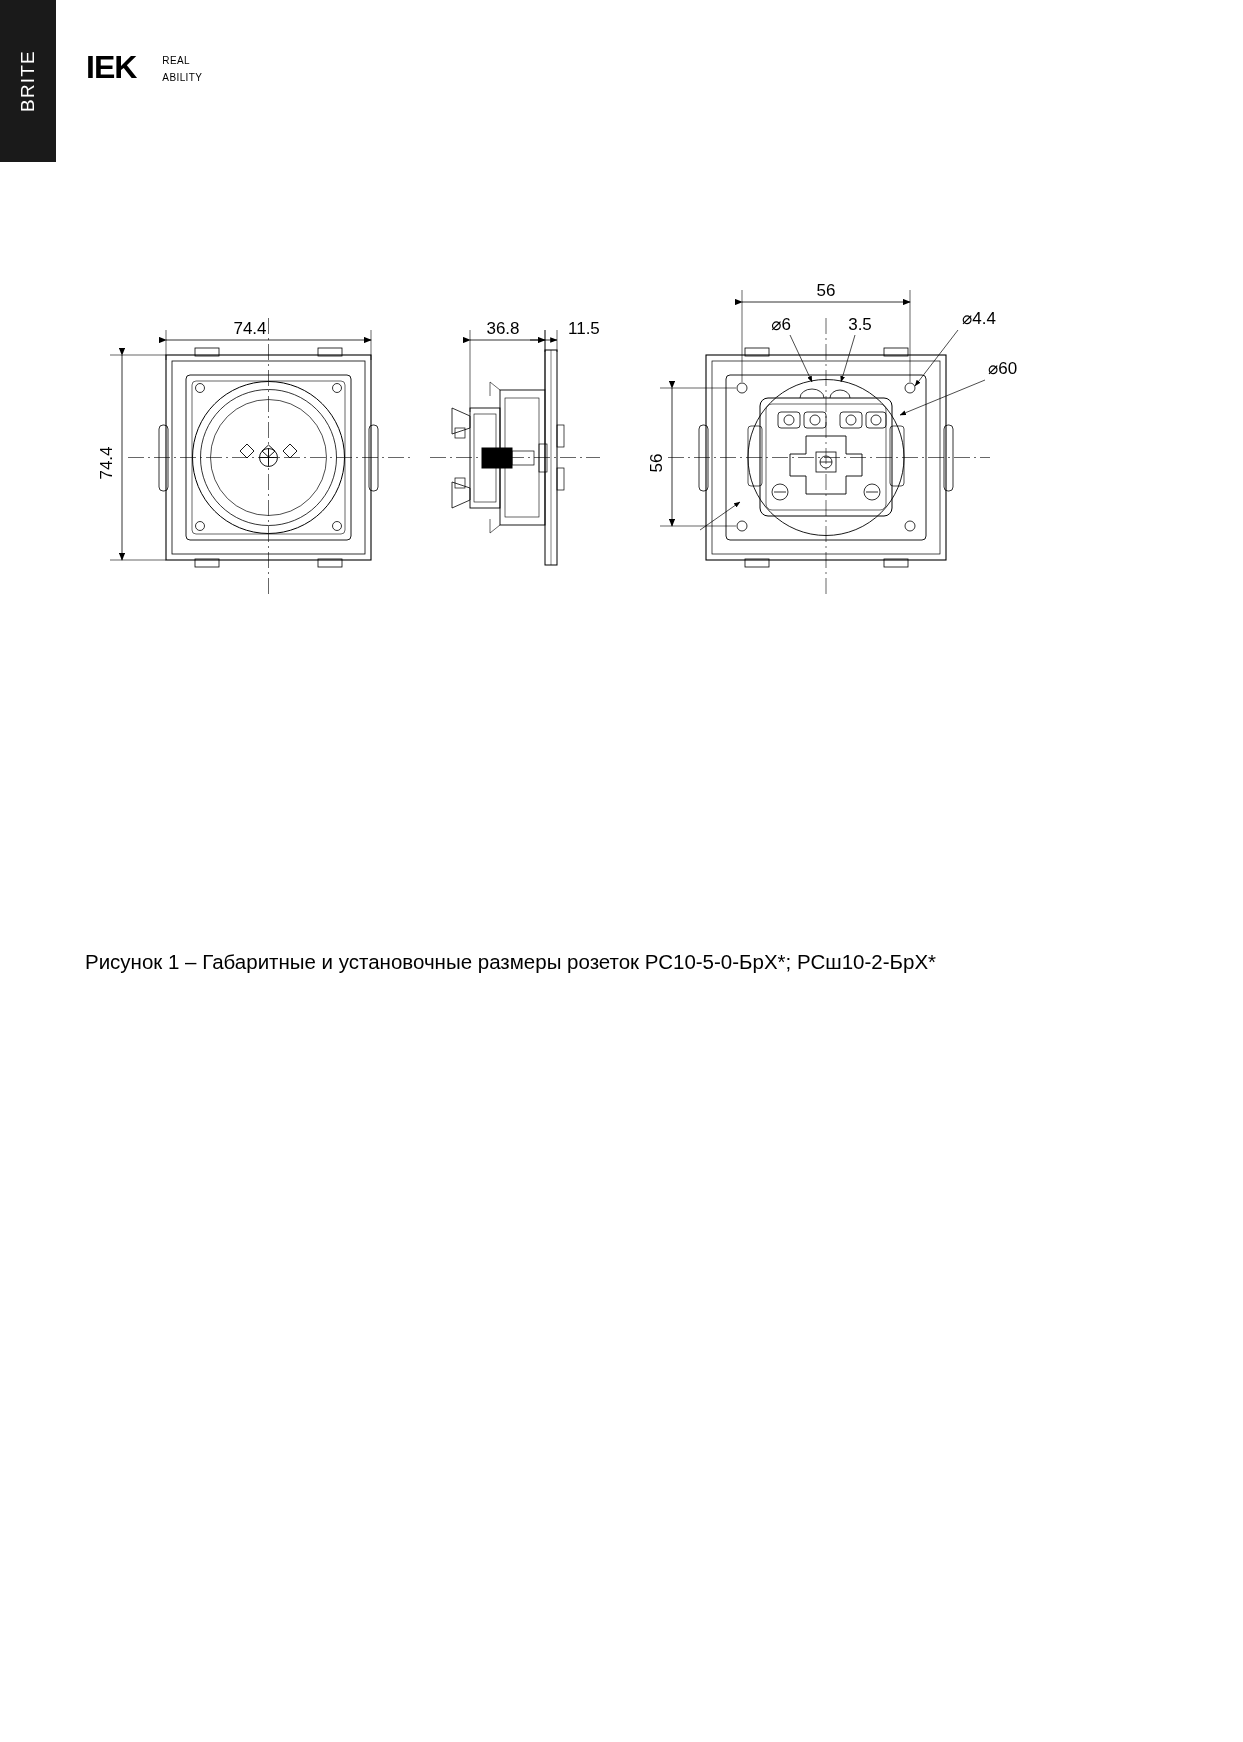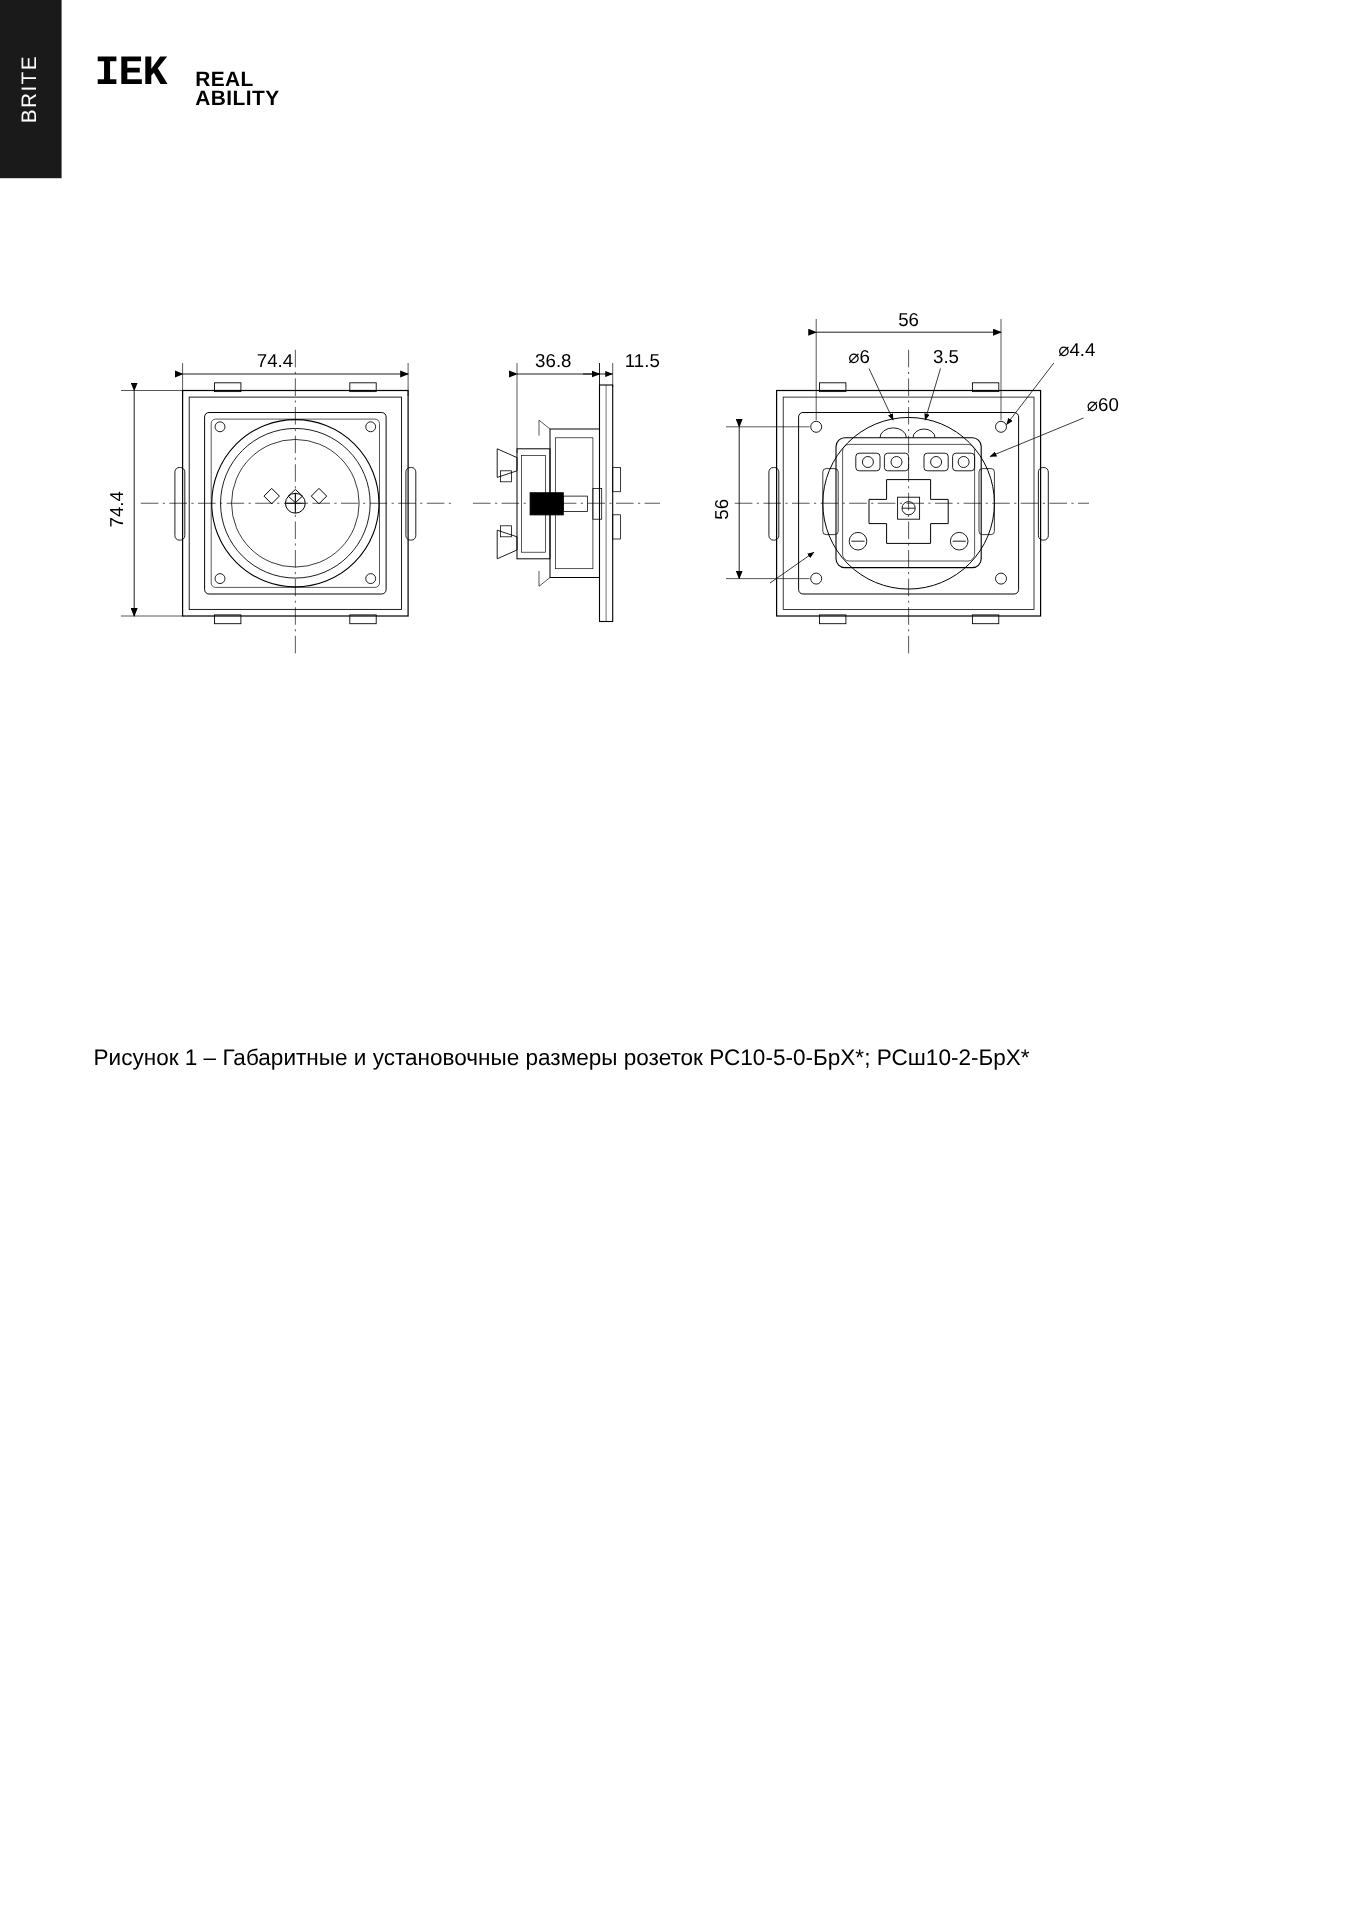--- a/index.html
+++ b/index.html
@@ -44,31 +44,31 @@
     align-items: center;
     justify-content: center;
   }
   .logo-wrap {
     position: absolute;
     left: 86px; top: 44px;
     display: flex;
     align-items: flex-start;
   }
   .logo-mark {
-    font-size: 38px;
+    font-size: 32px;
     font-weight: 700;
     letter-spacing: -1px;
     line-height: 46px;
-    font-family: Liberation Mono, monospace;
+    font-family: Liberation Sans, sans-serif;
   }
   .logo-tagline {
     margin-left: 26px;
-    margin-top: 20px;
-    font-size: 19px;
-    font-weight: 700;
+    margin-top: 8px;
+    font-size: 10px;
+    font-weight: 400;
     line-height: 17px;
     letter-spacing: 0.4px;
   }
 
   
   .drawing {
     position: absolute;
     left: 0; top: 230px;
     width: 1243px; height: 420px;
   }

